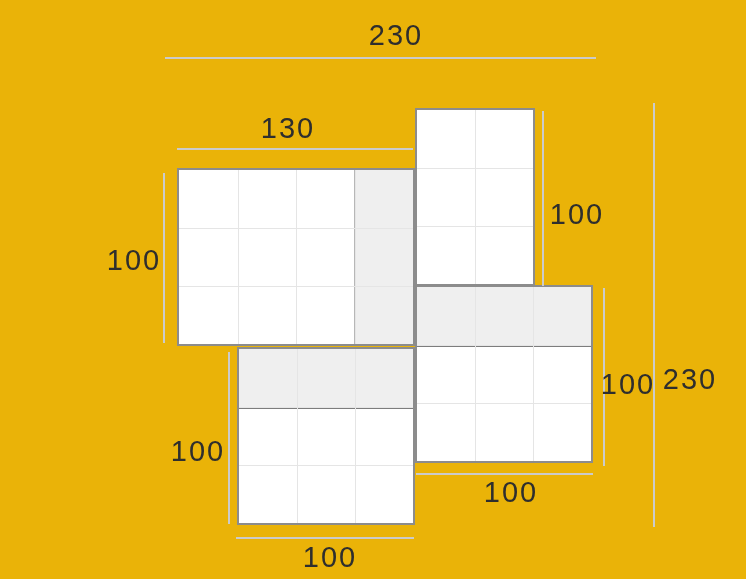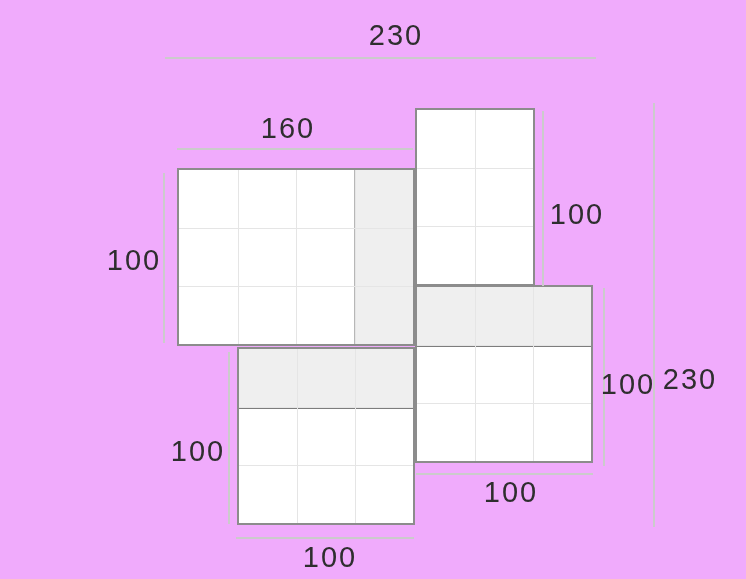--- a/index.html
+++ b/index.html
@@ -61,21 +61,21 @@
     font-weight: 300;
     letter-spacing: 2px;
     color: #2e2e2e;
     white-space: nowrap;
     line-height: 1;
   }
 </style>
 </head>
 <body>
 
-<div class="canvas" style="background: #f0abfc;">
+<div class="canvas" style="background: #eab308;">
     <div class="panel" style="left: 177px; top: 168px; width: 238px; height: 178px; border-color: rgb(140, 140, 140);">
       <div class="shade shade-right" style="background: rgb(239, 239, 239); width: 59px; border-left-color: rgb(183, 183, 183);"></div>
       <div class="gridline-v" style="left: 59px; background: rgb(229, 229, 229);"></div>
       <div class="gridline-v" style="left: 117px; background: rgb(229, 229, 229);"></div>
       <div class="gridline-v" style="left: 176px; background: rgb(229, 229, 229);"></div>
       <div class="gridline-h" style="top: 58px; background: rgb(229, 229, 229);"></div>
       <div class="gridline-h" style="top: 116px; background: rgb(229, 229, 229);"></div>
     </div>
     <div class="panel" style="left: 415px; top: 108px; width: 120px; height: 178px; border-color: rgb(140, 140, 140);">
       <div class="gridline-v" style="left: 58px; background: rgb(229, 229, 229);"></div>
@@ -92,21 +92,21 @@
     <div class="panel" style="left: 237px; top: 347px; width: 178px; height: 178px; border-color: rgb(140, 140, 140);">
       <div class="shade shade-top" style="background: rgb(239, 239, 239); height: 60px; border-bottom-color: rgb(125, 125, 125);"></div>
       <div class="gridline-v" style="left: 58px; background: rgb(229, 229, 229);"></div>
       <div class="gridline-v" style="left: 116px; background: rgb(229, 229, 229);"></div>
       <div class="gridline-h" style="top: 58px; background: rgb(229, 229, 229);"></div>
       <div class="gridline-h" style="top: 116px; background: rgb(229, 229, 229);"></div>
     </div>
     <div class="dim-line dim-line-h" style="background: rgb(203, 203, 203); left: 165px; width: 431px; top: 57px;"></div>
     <div class="dim-label" style="left: 396px; top: 35px; color: rgb(46, 46, 46);">230</div>
     <div class="dim-line dim-line-h" style="background: rgb(203, 203, 203); left: 177px; width: 236px; top: 148px;"></div>
-    <div class="dim-label" style="left: 288px; top: 128px; color: rgb(46, 46, 46);">160</div>
+    <div class="dim-label" style="left: 288px; top: 128px; color: rgb(46, 46, 46);">130</div>
     <div class="dim-line dim-line-v" style="background: rgb(203, 203, 203); left: 163px; top: 173px; height: 170px;"></div>
     <div class="dim-label" style="left: 134px; top: 260px; color: rgb(46, 46, 46);">100</div>
     <div class="dim-line dim-line-v" style="background: rgb(203, 203, 203); left: 542px; top: 111px; height: 175px;"></div>
     <div class="dim-label" style="left: 577px; top: 214px; color: rgb(46, 46, 46);">100</div>
     <div class="dim-line dim-line-v" style="background: rgb(203, 203, 203); left: 603px; top: 288px; height: 178px;"></div>
     <div class="dim-label" style="left: 628px; top: 384px; color: rgb(46, 46, 46);">100</div>
     <div class="dim-line dim-line-v" style="background: rgb(203, 203, 203); left: 653px; top: 103px; height: 424px;"></div>
     <div class="dim-label" style="left: 690px; top: 379px; color: rgb(46, 46, 46);">230</div>
     <div class="dim-line dim-line-v" style="background: rgb(203, 203, 203); left: 228px; top: 352px; height: 172px;"></div>
     <div class="dim-label" style="left: 198px; top: 451px; color: rgb(46, 46, 46);">100</div>

